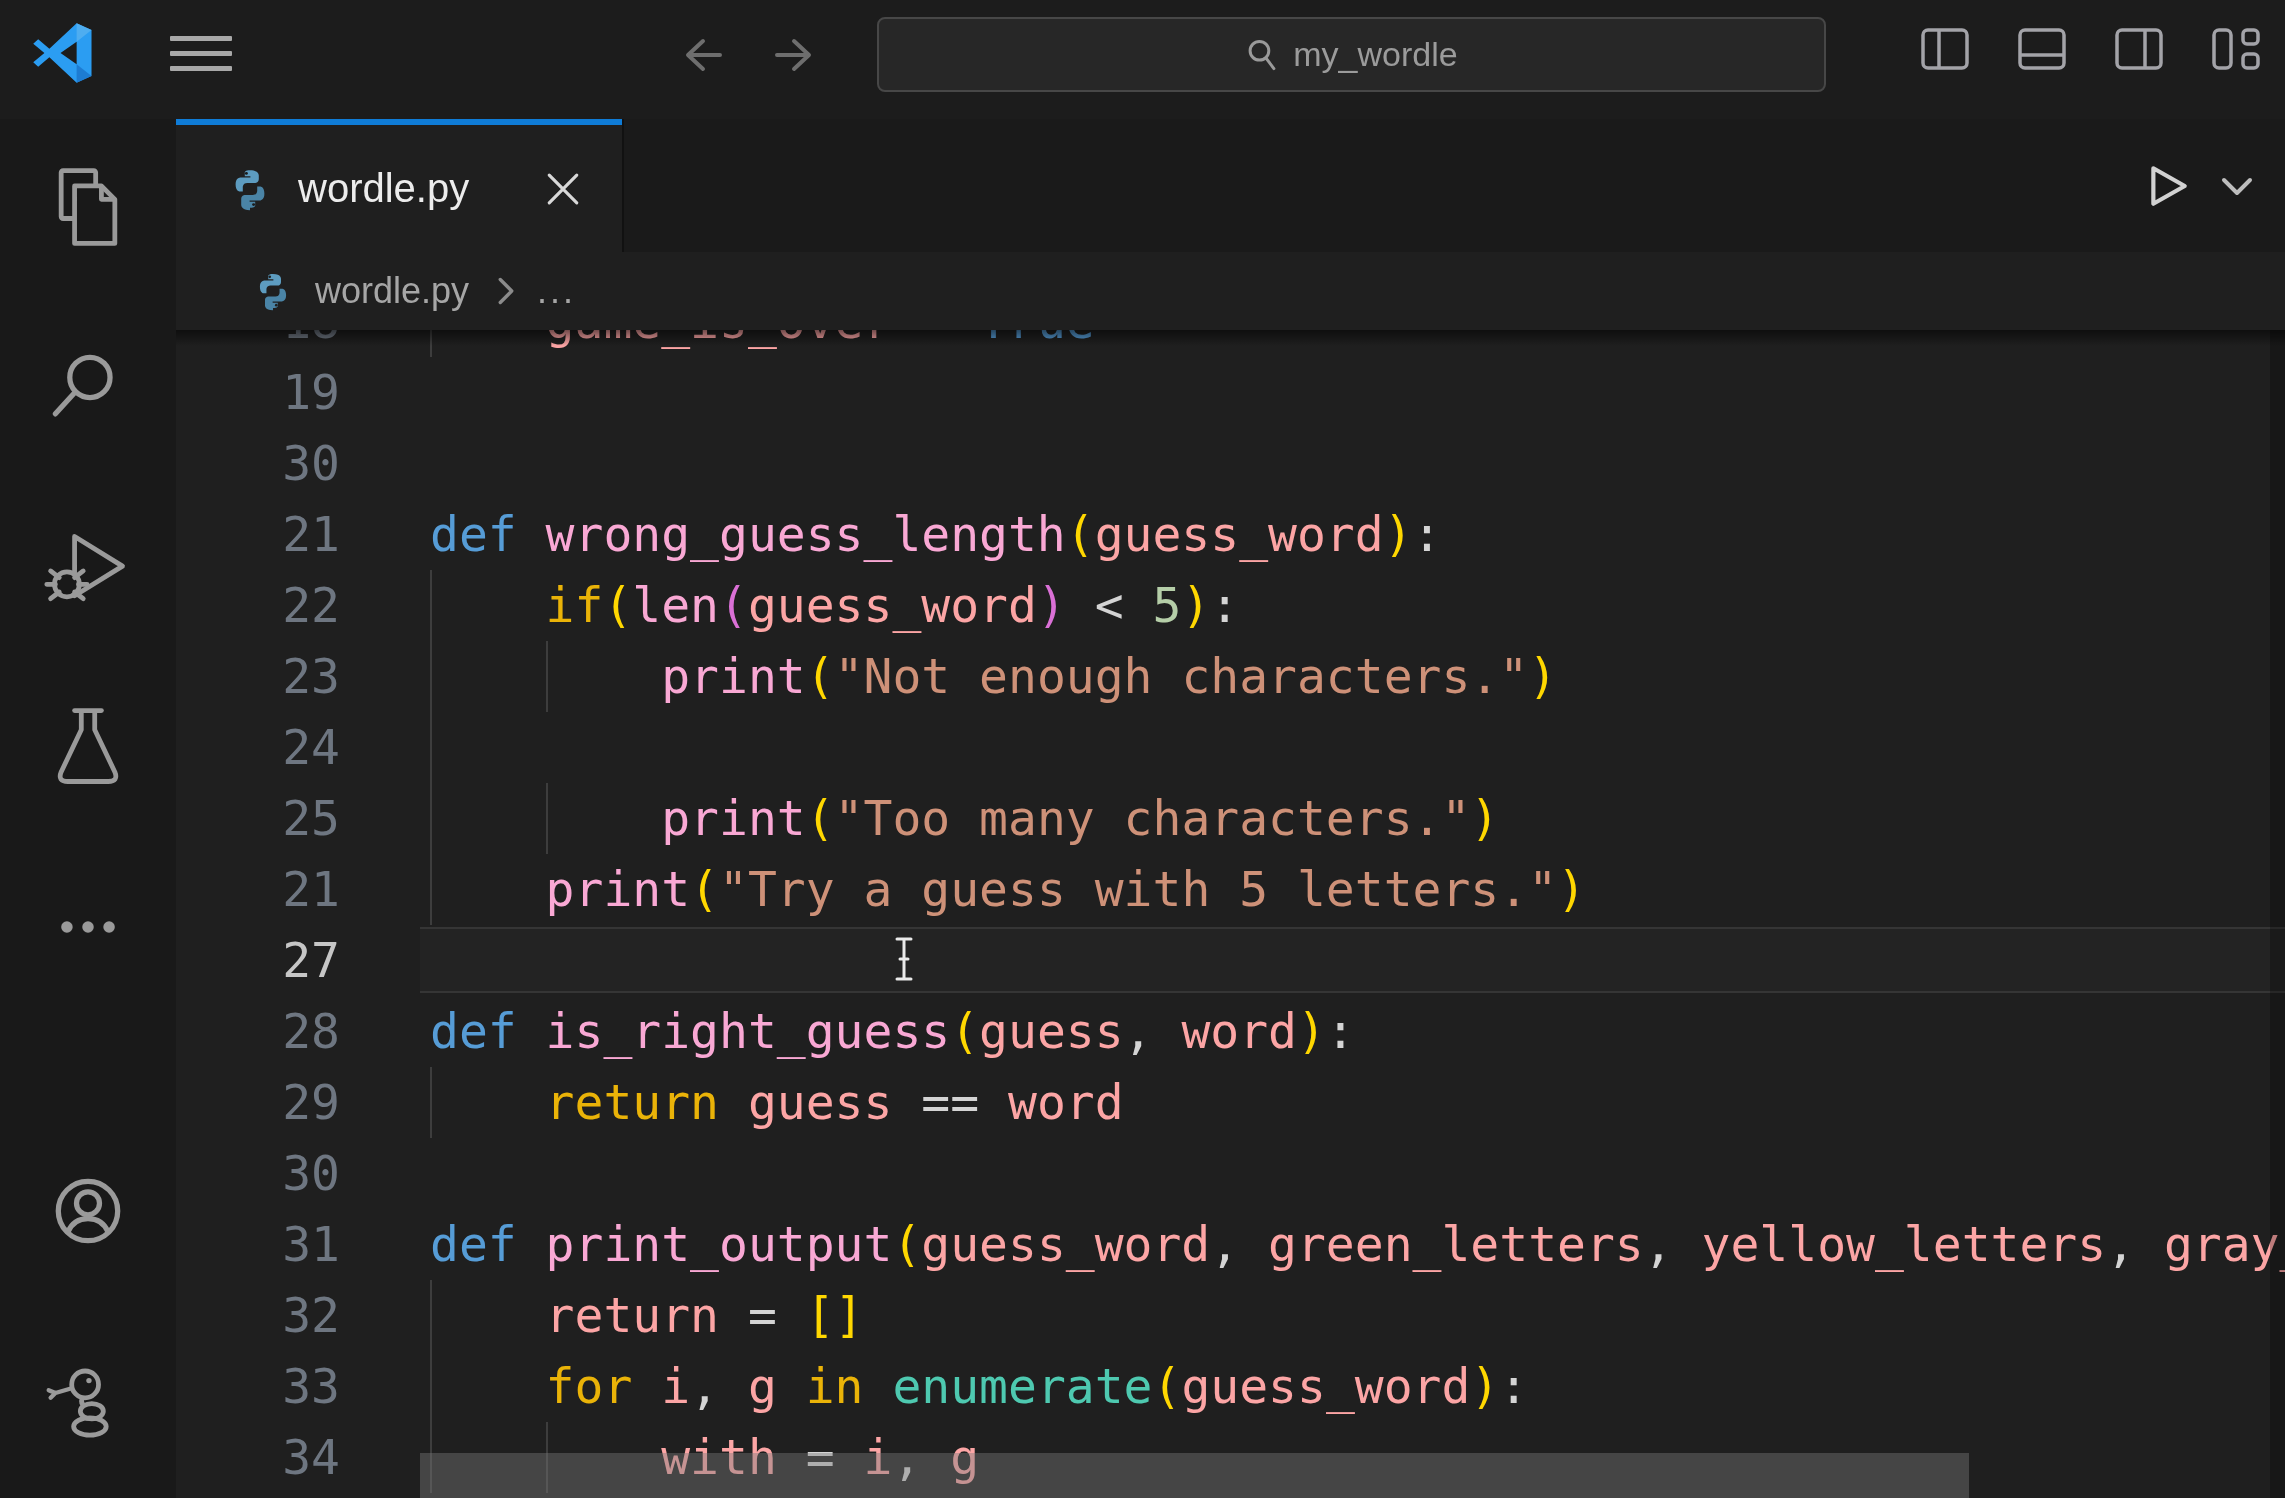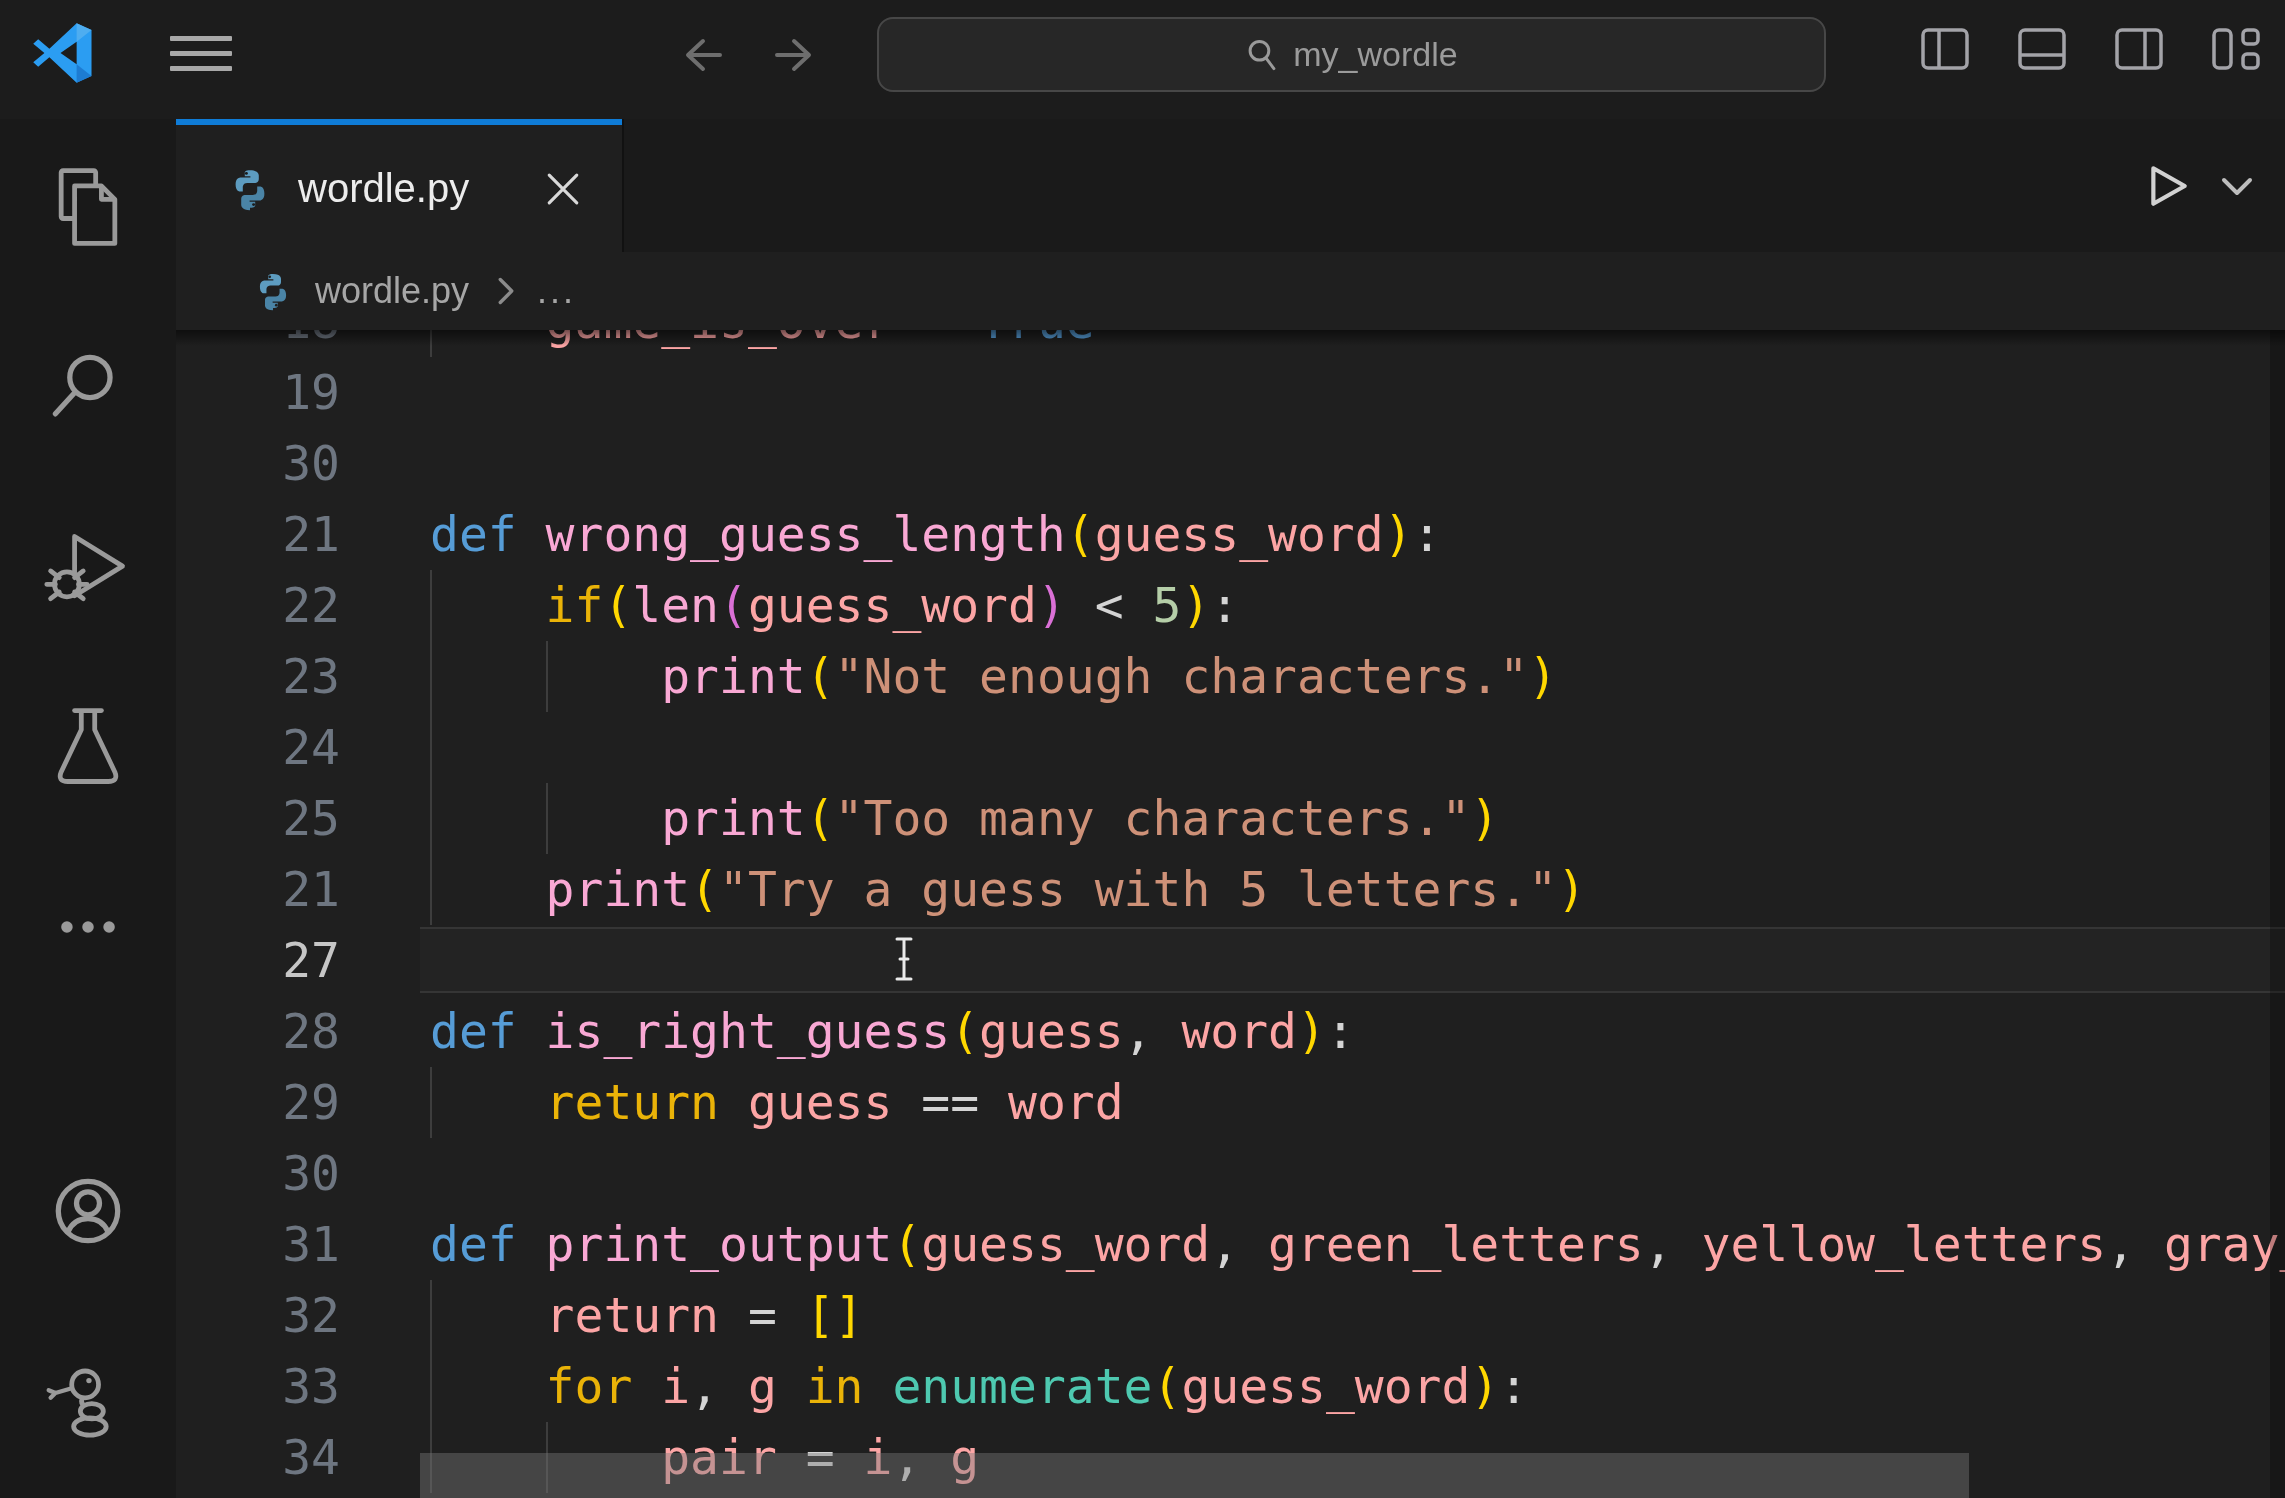--- a/index.html
+++ b/index.html
@@ -12,21 +12,21 @@
   .vscode-logo{position:absolute;left:32px;top:22px;width:62px;height:62px;}
   .burger{position:absolute;left:170px;top:36px;width:62px;height:38px;cursor:pointer;}
   .burger div{position:absolute;left:0;width:62px;height:5px;background:#a8a8a8;border-radius:1px;}
   .burger div:nth-child(1){top:0;}
   .burger div:nth-child(2){top:15px;}
   .burger div:nth-child(3){top:30px;}
   .navarrow{position:absolute;top:31px;width:48px;height:48px;}
   .navarrow.back{left:676px;}
   .navarrow.fwd{left:773px;}
   .searchbox{position:absolute;left:877px;top:17px;width:949px;height:75px;background:#272727;
-             border:2px solid #474747;border-radius:16px;display:flex;align-items:center;justify-content:center;
+             border:2px solid #474747;border-radius:8px;display:flex;align-items:center;justify-content:center;
              gap:14px;color:#9b9b9b;font-size:34px;cursor:text;}
   .layout-icons{position:absolute;right:22px;top:27px;display:flex;gap:47px;align-items:center;}
 
   
   .activitybar{position:absolute;left:0;top:119px;width:176px;height:1379px;background:#191919;}
   .ab-item{position:absolute;left:0;width:176px;height:120px;display:flex;align-items:center;justify-content:center;cursor:pointer;}
   .ab-item svg{width:92px;height:92px;}
 
   
   .main{position:absolute;left:176px;top:119px;width:2109px;height:1379px;background:#1f1f1f;}
@@ -241,21 +241,21 @@
           <div class="codeline activeln" style="top: 595px;"><span class="num">27</span><span class="code"></span></div>
           <div class="codeline" style="top: 666px;"><span class="num">28</span><span class="code"><span class="tk-kw">def </span><span class="tk-fn">is_right_guess</span><span class="tk-b1">(</span><span class="tk-var">guess</span><span class="tk-op">, </span><span class="tk-var">word</span><span class="tk-b1">)</span><span class="tk-op">:</span></span></div>
           <div class="codeline" style="top: 737px;"><span class="num">29</span><span class="code"><span class="tk-op">    </span><span class="tk-ctrl">return </span><span class="tk-var">guess</span><span class="tk-op"> == </span><span class="tk-var">word</span></span></div>
           <div class="guide" style="left: 254px; top: 737px; height: 71px;"></div>
           <div class="codeline" style="top: 808px;"><span class="num">30</span><span class="code"></span></div>
           <div class="codeline" style="top: 879px;"><span class="num">31</span><span class="code"><span class="tk-kw">def </span><span class="tk-fn">print_output</span><span class="tk-b1">(</span><span class="tk-var">guess_word</span><span class="tk-op">, </span><span class="tk-var">green_letters</span><span class="tk-op">, </span><span class="tk-var">yellow_letters</span><span class="tk-op">, </span><span class="tk-var">gray_letters</span></span></div>
           <div class="codeline" style="top: 950px;"><span class="num">32</span><span class="code"><span class="tk-op">    </span><span class="tk-var">return</span><span class="tk-op"> = </span><span class="tk-b1">[]</span></span></div>
           <div class="guide" style="left: 254px; top: 950px; height: 71px;"></div>
           <div class="codeline" style="top: 1021px;"><span class="num">33</span><span class="code"><span class="tk-op">    </span><span class="tk-ctrl">for </span><span class="tk-var">i</span><span class="tk-op">, </span><span class="tk-var">g</span><span class="tk-ctrl"> in </span><span class="tk-teal">enumerate</span><span class="tk-b1">(</span><span class="tk-var">guess_word</span><span class="tk-b1">)</span><span class="tk-op">:</span></span></div>
           <div class="guide" style="left: 254px; top: 1021px; height: 71px;"></div>
-          <div class="codeline" style="top: 1092px;"><span class="num">34</span><span class="code"><span class="tk-op">        </span><span class="tk-var">pair</span><span class="tk-op"> = </span><span class="tk-var">i</span><span class="tk-op">, </span><span class="tk-var">g</span></span></div>
+          <div class="codeline" style="top: 1092px;"><span class="num">34</span><span class="code"><span class="tk-op">        </span><span class="tk-var">with</span><span class="tk-op"> = </span><span class="tk-var">i</span><span class="tk-op">, </span><span class="tk-var">g</span></span></div>
           <div class="guide" style="left: 254px; top: 1092px; height: 71px;"></div>
           <div class="guide" style="left: 369.68px; top: 1092px; height: 71px;"></div>
         </div>
       <div class="scrollshadow"></div>
       <div class="vtrack"></div>
       <svg class="ibeam" width="22" height="46" viewBox="0 0 22 46">
         <g stroke="#eaeaea" stroke-width="3" stroke-linecap="round">
           <path d="M4 3 H18 M4 43 H18 M11 4 V42 M7 23 H15"></path>
         </g>
       </svg>

